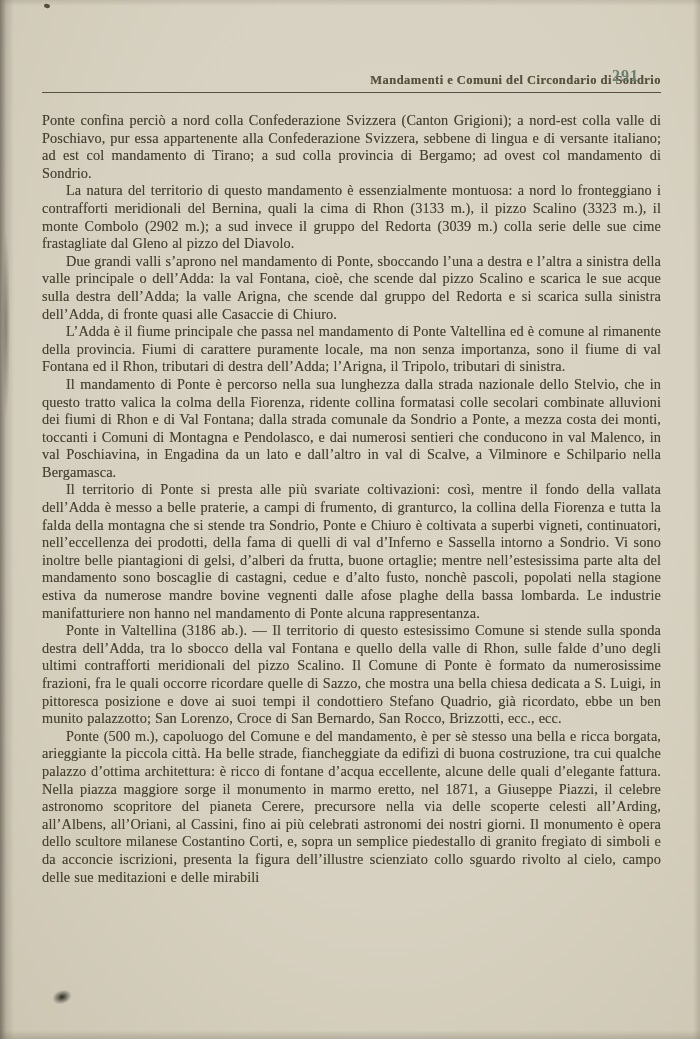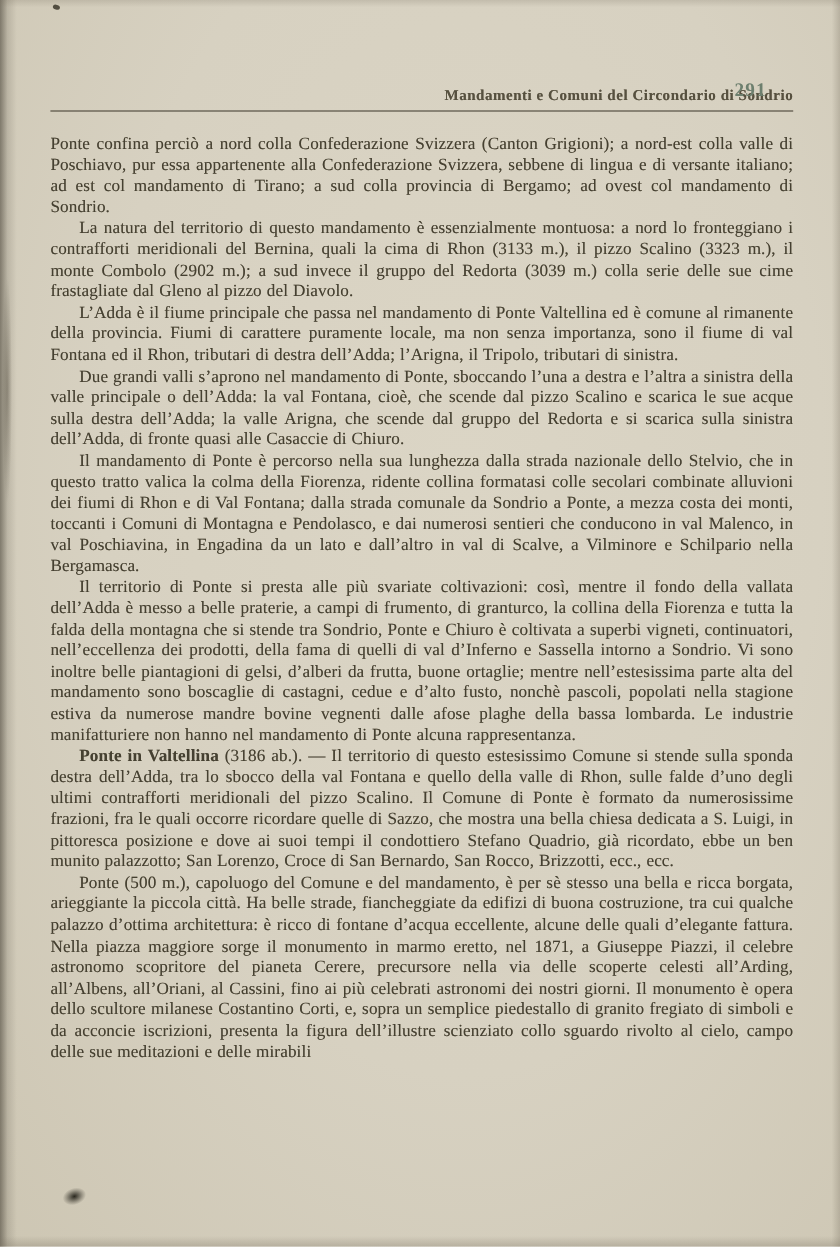--- a/index.html
+++ b/index.html
@@ -54,21 +54,21 @@
   
   .body-text{
     margin-top:19px;
     font-size:14.3px;line-height:17.6px;
     text-align:justify;
     letter-spacing:.1px;word-spacing:.4px;
     text-shadow:0 0 .45px rgba(70,60,40,.45);
   }
   .para{margin:0;text-indent:24px;}
   .para.no-indent{text-indent:0;}
-  .lead{font-weight:700;}
+  .lead{font-weight:400;}
 </style>
 </head>
 <body>
 
 <div class="page">
 
   <div class="edge-left"></div>
   <div class="edge-right"></div>
   <div class="edge-top"></div>
   <div class="edge-bottom"></div>
@@ -79,21 +79,21 @@
   <header class="running-head">
     <span class="head-title">Mandamenti e Comuni del Circondario di Sondrio</span>
     <span class="head-page">291</span>
   </header>
 
   <div class="rule"></div>
 
   <main class="body-text">
     <p class="para no-indent">Ponte confina perciò a nord colla Confederazione Svizzera (Canton Grigioni); a nord-est colla valle di Poschiavo, pur essa appartenente alla Confederazione Svizzera, sebbene di lingua e di versante italiano; ad est col mandamento di Tirano; a sud colla provincia di Bergamo; ad ovest col mandamento di Sondrio.</p>
     <p class="para">La natura del territorio di questo mandamento è essenzialmente montuosa: a nord lo fronteggiano i contrafforti meridionali del Bernina, quali la cima di Rhon (3133 m.), il pizzo Scalino (3323 m.), il monte Combolo (2902 m.); a sud invece il gruppo del Redorta (3039 m.) colla serie delle sue cime frastagliate dal Gleno al pizzo del Diavolo.</p>
+    <p class="para">Due grandi valli s’aprono nel mandamento di Ponte, sboccando l’una a destra e l’altra a sinistra della valle principale o dell’Adda: la val Fontana, cioè, che scende dal pizzo Scalino e scarica le sue acque sulla destra dell’Adda; la valle Arigna, che scende dal gruppo del Redorta e si scarica sulla sinistra dell’Adda, di fronte quasi alle Casaccie di Chiuro.</p>
     <p class="para">L’Adda è il fiume principale che passa nel mandamento di Ponte Valtellina ed è comune al rimanente della provincia. Fiumi di carattere puramente locale, ma non senza importanza, sono il fiume di val Fontana ed il Rhon, tributari di destra dell’Adda; l’Arigna, il Tripolo, tributari di sinistra.</p>
-    <p class="para">Due grandi valli s’aprono nel mandamento di Ponte, sboccando l’una a destra e l’altra a sinistra della valle principale o dell’Adda: la val Fontana, cioè, che scende dal pizzo Scalino e scarica le sue acque sulla destra dell’Adda; la valle Arigna, che scende dal gruppo del Redorta e si scarica sulla sinistra dell’Adda, di fronte quasi alle Casaccie di Chiuro.</p>
     <p class="para">Il mandamento di Ponte è percorso nella sua lunghezza dalla strada nazionale dello Stelvio, che in questo tratto valica la colma della Fiorenza, ridente collina formatasi colle secolari combinate alluvioni dei fiumi di Rhon e di Val Fontana; dalla strada comunale da Sondrio a Ponte, a mezza costa dei monti, toccanti i Comuni di Montagna e Pendolasco, e dai numerosi sentieri che conducono in val Malenco, in val Poschiavina, in Engadina da un lato e dall’altro in val di Scalve, a Vilminore e Schilpario nella Bergamasca.</p>
     <p class="para">Il territorio di Ponte si presta alle più svariate coltivazioni: così, mentre il fondo della vallata dell’Adda è messo a belle praterie, a campi di frumento, di granturco, la collina della Fiorenza e tutta la falda della montagna che si stende tra Sondrio, Ponte e Chiuro è coltivata a superbi vigneti, continuatori, nell’eccellenza dei prodotti, della fama di quelli di val d’Inferno e Sassella intorno a Sondrio. Vi sono inoltre belle piantagioni di gelsi, d’alberi da frutta, buone ortaglie; mentre nell’estesissima parte alta del mandamento sono boscaglie di castagni, cedue e d’alto fusto, nonchè pascoli, popolati nella stagione estiva da numerose mandre bovine vegnenti dalle afose plaghe della bassa lombarda. Le industrie manifatturiere non hanno nel mandamento di Ponte alcuna rappresentanza.</p>
     <p class="para"><b class="lead">Ponte in Valtellina</b><span> (3186 ab.). — Il territorio di questo estesissimo Comune si stende sulla sponda destra dell’Adda, tra lo sbocco della val Fontana e quello della valle di Rhon, sulle falde d’uno degli ultimi contrafforti meridionali del pizzo Scalino. Il Comune di Ponte è formato da numerosissime frazioni, fra le quali occorre ricordare quelle di Sazzo, che mostra una bella chiesa dedicata a S. Luigi, in pittoresca posizione e dove ai suoi tempi il condottiero Stefano Quadrio, già ricordato, ebbe un ben munito palazzotto; San Lorenzo, Croce di San Bernardo, San Rocco, Brizzotti, ecc., ecc.</span></p>
     <p class="para">Ponte (500 m.), capoluogo del Comune e del mandamento, è per sè stesso una bella e ricca borgata, arieggiante la piccola città. Ha belle strade, fiancheggiate da edifizi di buona costruzione, tra cui qualche palazzo d’ottima architettura: è ricco di fontane d’acqua eccellente, alcune delle quali d’elegante fattura. Nella piazza maggiore sorge il monumento in marmo eretto, nel 1871, a Giuseppe Piazzi, il celebre astronomo scopritore del pianeta Cerere, precursore nella via delle scoperte celesti all’Arding, all’Albens, all’Oriani, al Cassini, fino ai più celebrati astronomi dei nostri giorni. Il monumento è opera dello scultore milanese Costantino Corti, e, sopra un semplice piedestallo di granito fregiato di simboli e da acconcie iscrizioni, presenta la figura dell’illustre scienziato collo sguardo rivolto al cielo, campo delle sue meditazioni e delle mirabili</p>
   </main>
 
 </div>
 
 </body></html>

